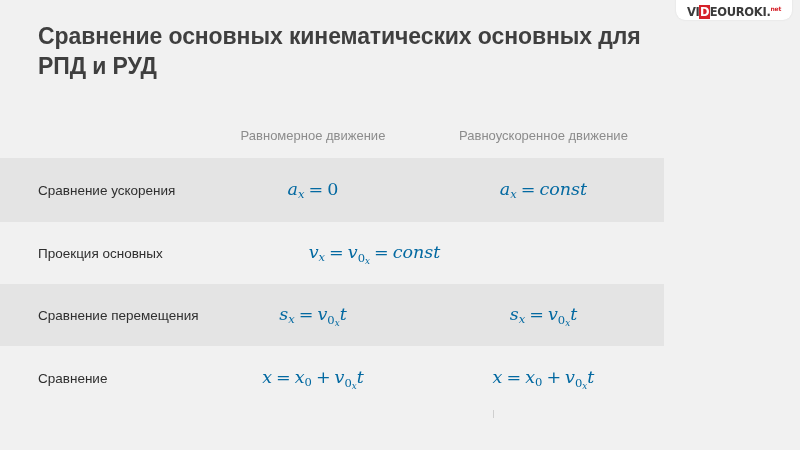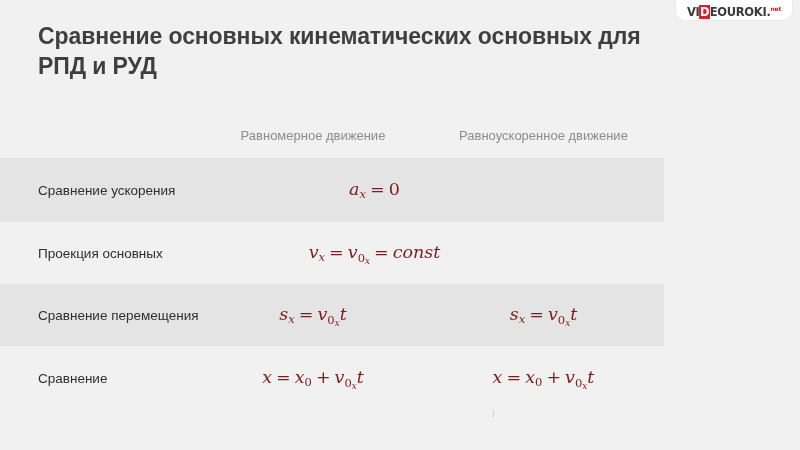--- a/index.html
+++ b/index.html
@@ -124,21 +124,21 @@
     font-size: 13px;
     color: #8c8c8c;
     white-space: nowrap;
   }
 
   
   .math {
     font-family: "DejaVu Serif", serif;
     font-style: italic;
     font-size: 17.5px;
-    color: #7f1d1d;
+    color: #0369a1;
     white-space: nowrap;
     line-height: 1;
     text-align: right;
   }
   .math .op {
     font-style: normal;
     margin: 0 4px;
   }
   .math .num {
     font-style: normal;
@@ -174,20 +174,23 @@
     <div class="cell-b">
       <span class="head-label">Равноускоренное движение</span>
     </div>
   </div>
 
   <div class="row data-row tall band-dark">
     <div class="cell-label">Сравнение ускорения</div>
     <div class="cell-a">
       <span class="math"><span>a</span><sub>x</sub><span class="op">=</span><span class="num">0</span></span>
     </div>
+    <div class="cell-b">
+      <span class="math"><span>a</span><sub>x</sub><span class="op">=</span><span>const</span></span>
+    </div>
   </div>
 
   <div class="row data-row band-light">
     <div class="cell-label">Проекция основных</div>
     <div class="cell-a">
       <span class="math"><span>v</span><sub>x</sub><span class="op">=</span><span>v</span><sub><span class="num">0</span><sub>x</sub></sub><span class="op">=</span><span>const</span></span>
     </div>
   </div>
 
   <div class="row data-row band-dark">

